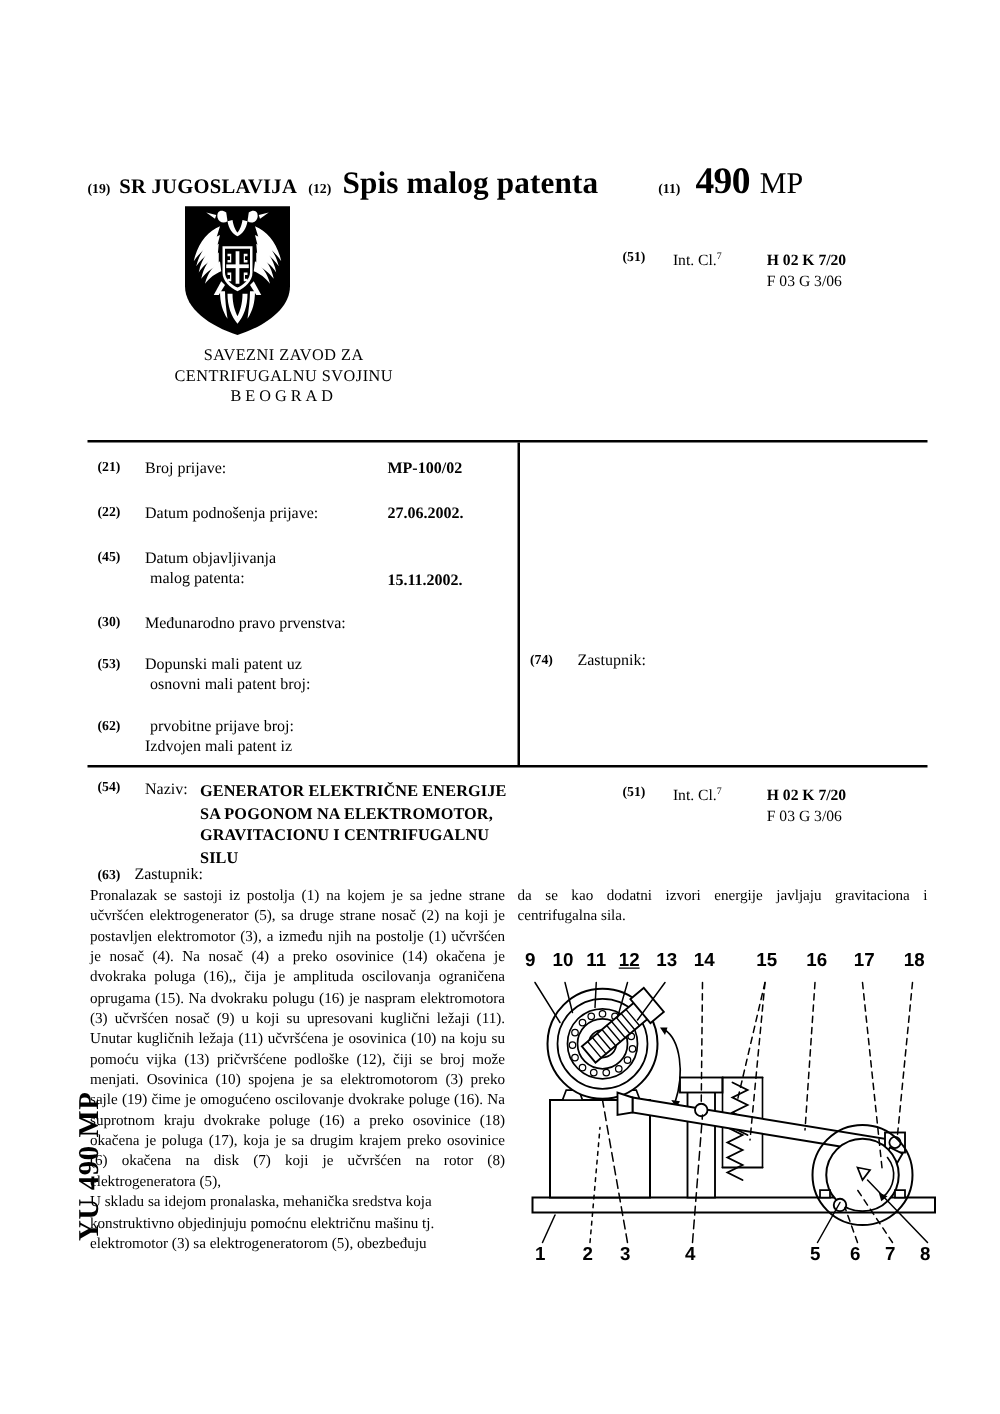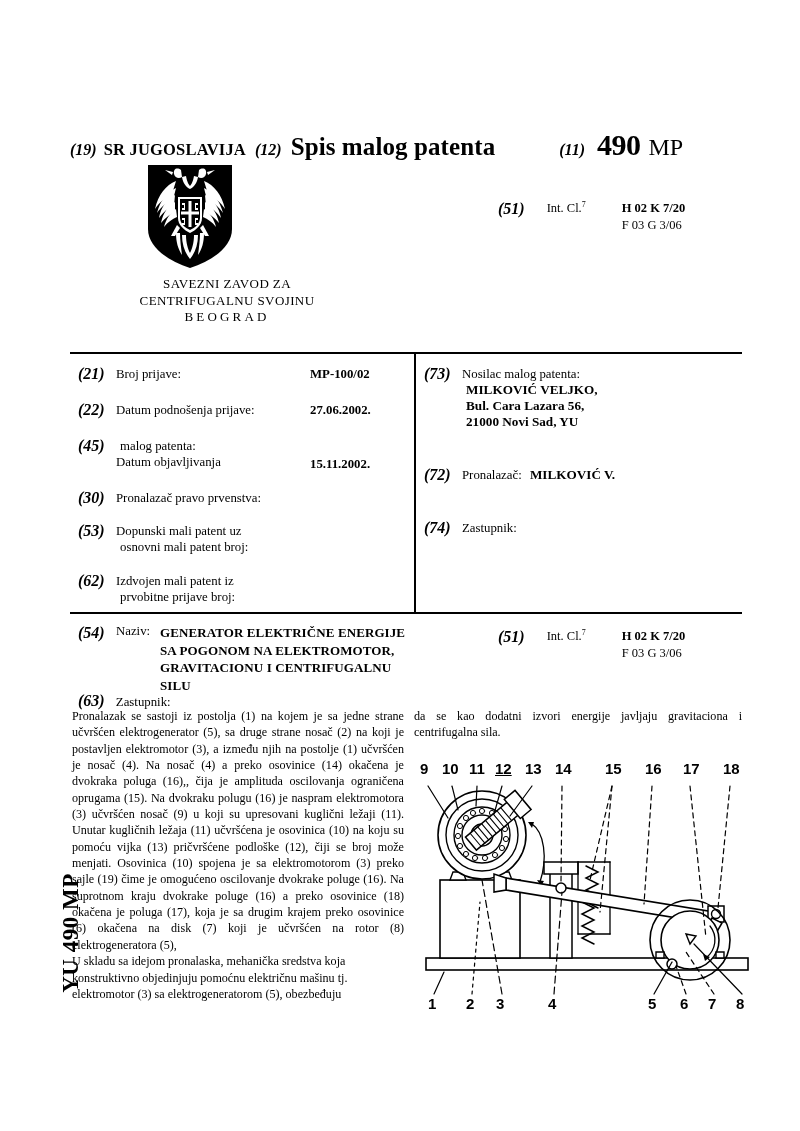--- a/index.html
+++ b/index.html
@@ -23,39 +23,38 @@
   .hdr {
     position: absolute;
     left: 70px;
     top: 128px;
     width: 672px;
     height: 40px;
     display: flex;
     align-items: baseline;
   }
   .code {
-    font-size: 16px;
+    font-size: 11px;
     font-weight: bold;
     font-family: "Liberation Serif", serif;
-    font-style: italic;
   }
   .hdr-office {
     font-size: 16.5px;
     font-weight: bold;
     letter-spacing: .2px;
     margin-left: 7px;
   }
   .hdr-code2 { margin-left: 9px; }
   .hdr-title {
     font-size: 25px;
     font-weight: bold;
     margin-left: 9px;
     letter-spacing: .1px;
   }
-  .hdr-code3 { margin-left: 64px; text-align: center; }
+  .hdr-code3 { margin-left: 48px; text-align: center; }
   .hdr-num {
     font-size: 30px;
     font-weight: bold;
     margin-left: 12px;
     letter-spacing: -.5px;
   }
   .hdr-mp {
     font-size: 24px;
     margin-left: 8px;
     font-weight: normal;
@@ -314,55 +313,43 @@
   </div>
 
   <div class="bib" style="left:78px; top:402px; width:320px;">
     <span class="tag code">(22)</span>
     <span class="lbl">Datum podnošenja prijave:</span>
     <span class="val" style="left:232px; top:0;">27.06.2002.</span>
   </div>
 
   <div class="bib" style="left:78px; top:438px; width:320px;">
     <span class="tag code">(45)</span>
+    <span class="lbl">Datum objavljivanja</span>
     <span class="lbl" style="margin-left:42px;">malog patenta:</span>
-    <span class="lbl">Datum objavljivanja</span>
     <span class="val" style="left:232px; top:18px;">15.11.2002.</span>
   </div>
 
   <div class="bib" style="left:78px; top:490px; width:320px;">
     <span class="tag code">(30)</span>
-    <span class="lbl">Pronalazač pravo prvenstva:</span>
+    <span class="lbl">Međunarodno pravo prvenstva:</span>
   </div>
 
   <div class="bib" style="left:78px; top:523px; width:320px;">
     <span class="tag code">(53)</span>
     <span class="lbl">Dopunski mali patent uz</span>
     <span class="lbl" style="margin-left:42px;">osnovni mali patent broj:</span>
   </div>
 
   <div class="bib" style="left:78px; top:573px; width:320px;">
     <span class="tag code">(62)</span>
+    <span class="lbl" style="margin-left:42px;">prvobitne prijave broj:</span>
     <span class="lbl">Izdvojen mali patent iz</span>
-    <span class="lbl" style="margin-left:42px;">prvobitne prijave broj:</span>
-  </div>
-
-  <div class="bib" style="left:424px; top:366px; width:310px;">
-    <span class="tag code">(73)</span>
-    <span class="lbl">Nosilac malog patenta:</span>
-    <span class="bold-line" style="margin-left:42px; font-size:13.2px;">MILKOVIĆ VELJKO,</span>
-    <span class="bold-line" style="margin-left:42px; font-size:13.2px;">Bul. Cara Lazara 56,</span>
-    <span class="bold-line" style="margin-left:42px; font-size:13.2px;">21000 Novi Sad, YU</span>
-  </div>
-
-  <div class="bib" style="left:424px; top:467px; width:310px;">
-    <span class="tag code">(72)</span>
-    <span class="lbl" style="display:inline;">Pronalazač:</span>
-    <span style="font-weight:bold; font-size:13.2px; margin-left:5px;">MILKOVIĆ V.</span>
-  </div>
+  </div>
+
+
 
   <div class="bib" style="left:424px; top:520px; width:310px;">
     <span class="tag code">(74)</span>
     <span class="lbl">Zastupnik:</span>
   </div>
 
   <div class="title-sec">
     <span class="tag code">(54)</span>
     <span class="nz">Naziv:</span>
     <div class="title-lines">

